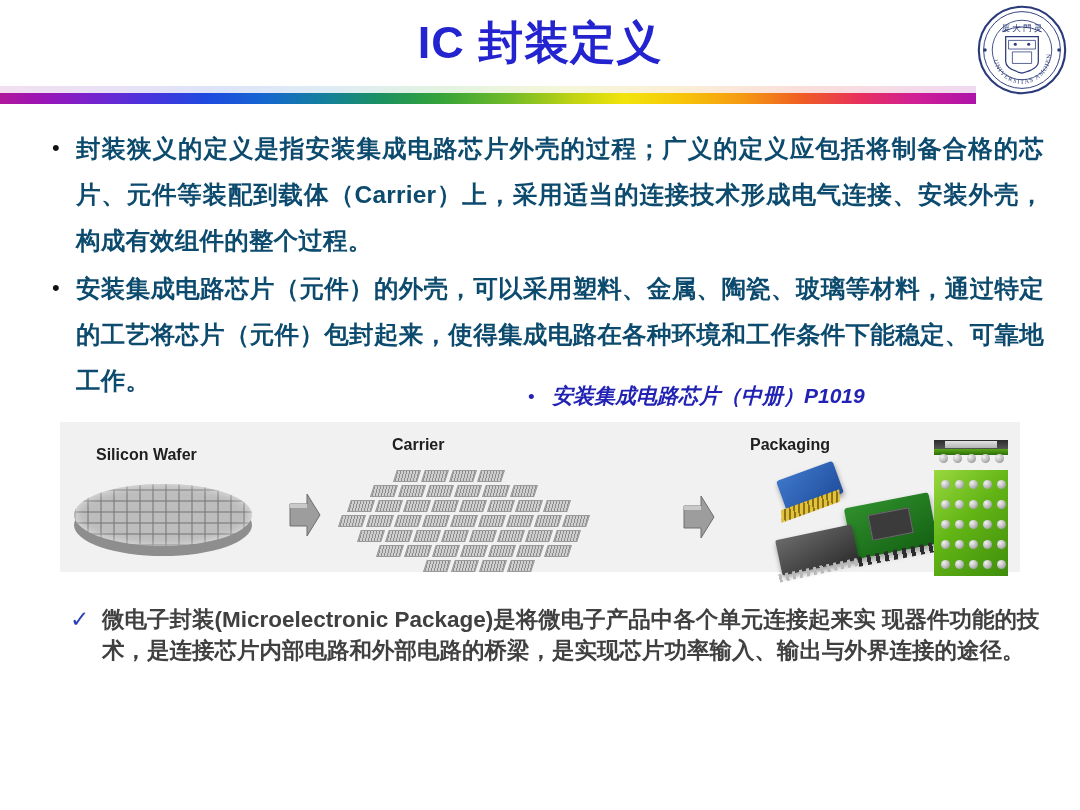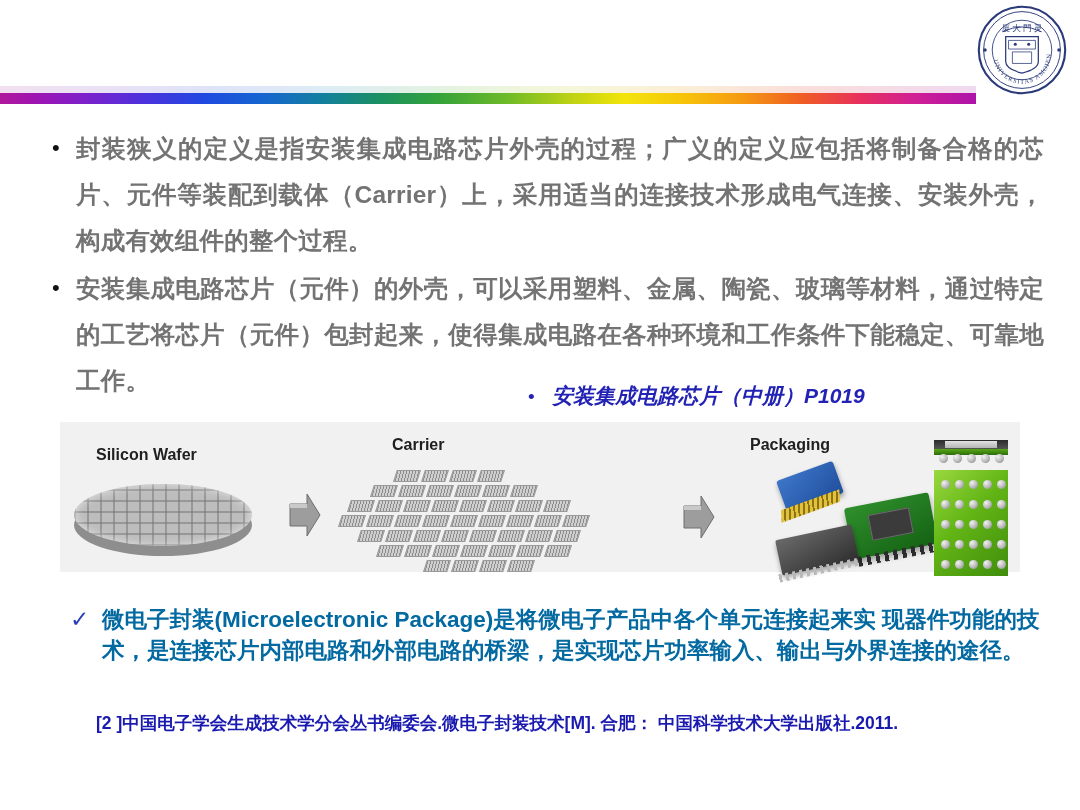--- a/index.html
+++ b/index.html
@@ -98,21 +98,21 @@
     line-height: 44px;
     color: #111;
     text-align: left;
     padding-left: 8px;
     box-sizing: border-box;
   }
   .bullet-text {
     flex: 1 1 auto;
     font-size: 24.5px;
     font-weight: bold;
-    color: #737373;
+    color: #0c4a6e;
     line-height: 46px;
     letter-spacing: .2px;
     text-align: justify;
     text-justify: inter-ideograph;
   }
 
   
   #source-citation {
     position: absolute;
     left: 528px; top: 382px;
@@ -298,21 +298,21 @@
     flex: 0 0 auto;
     width: 32px;
     color: #2b3fb8;
     font-size: 23px;
     line-height: 30px;
   }
   #check-text {
     flex: 1 1 auto;
     font-size: 22.5px;
     font-weight: bold;
-    color: #0369a1;
+    color: #404040;
     line-height: 31px;
     letter-spacing: 0;
   }
 
   
   #references {
     position: absolute;
     left: 84px; top: 710px;
     width: 996px;
   }
@@ -322,20 +322,21 @@
     color: #1a1ab0;
     line-height: 27px;
     white-space: nowrap;
   }
   #reference-line-2 { padding-left: 12px; }
 </style>
 </head>
 <body>
 
 <div id="slide-header">
+  <div id="slide-title">IC 封装定义</div>
 
   <div id="rainbow-rule-fade"></div>
   <div id="rainbow-rule"></div>
 
   <div id="university-seal">
     <svg viewBox="0 0 100 100" width="96" height="96" aria-hidden="true">
       <circle cx="50" cy="50" r="45" fill="none" stroke="#2a3a7a" stroke-width="2.2"></circle>
       <circle cx="50" cy="50" r="40" fill="none" stroke="#2a3a7a" stroke-width="1"></circle>
       <circle cx="50" cy="50" r="31" fill="none" stroke="#2a3a7a" stroke-width="0.9"></circle>
       <circle cx="11.5" cy="50" r="1.8" fill="#2a3a7a"></circle>
@@ -502,14 +503,13 @@
   </div>
 
 </div>
 
 <div id="check-block">
   <span id="check-icon">✓</span>
   <span id="check-text">微电子封装(Microelectronic Package)是将微电子产品中各个单元连接起来实 现器件功能的技术，是连接芯片内部电路和外部电路的桥梁，是实现芯片功率输入、输出与外界连接的途径。</span>
 </div>
 
 <div id="references">
-  <div class="reference-line" id="reference-line-2">[2 ]中国电子学会生成技术学分会丛书编委会.微电子封装技术[M]. 合肥： 中国科学技术大学出版社.2011.</div>
 </div>
 
 </body></html>

